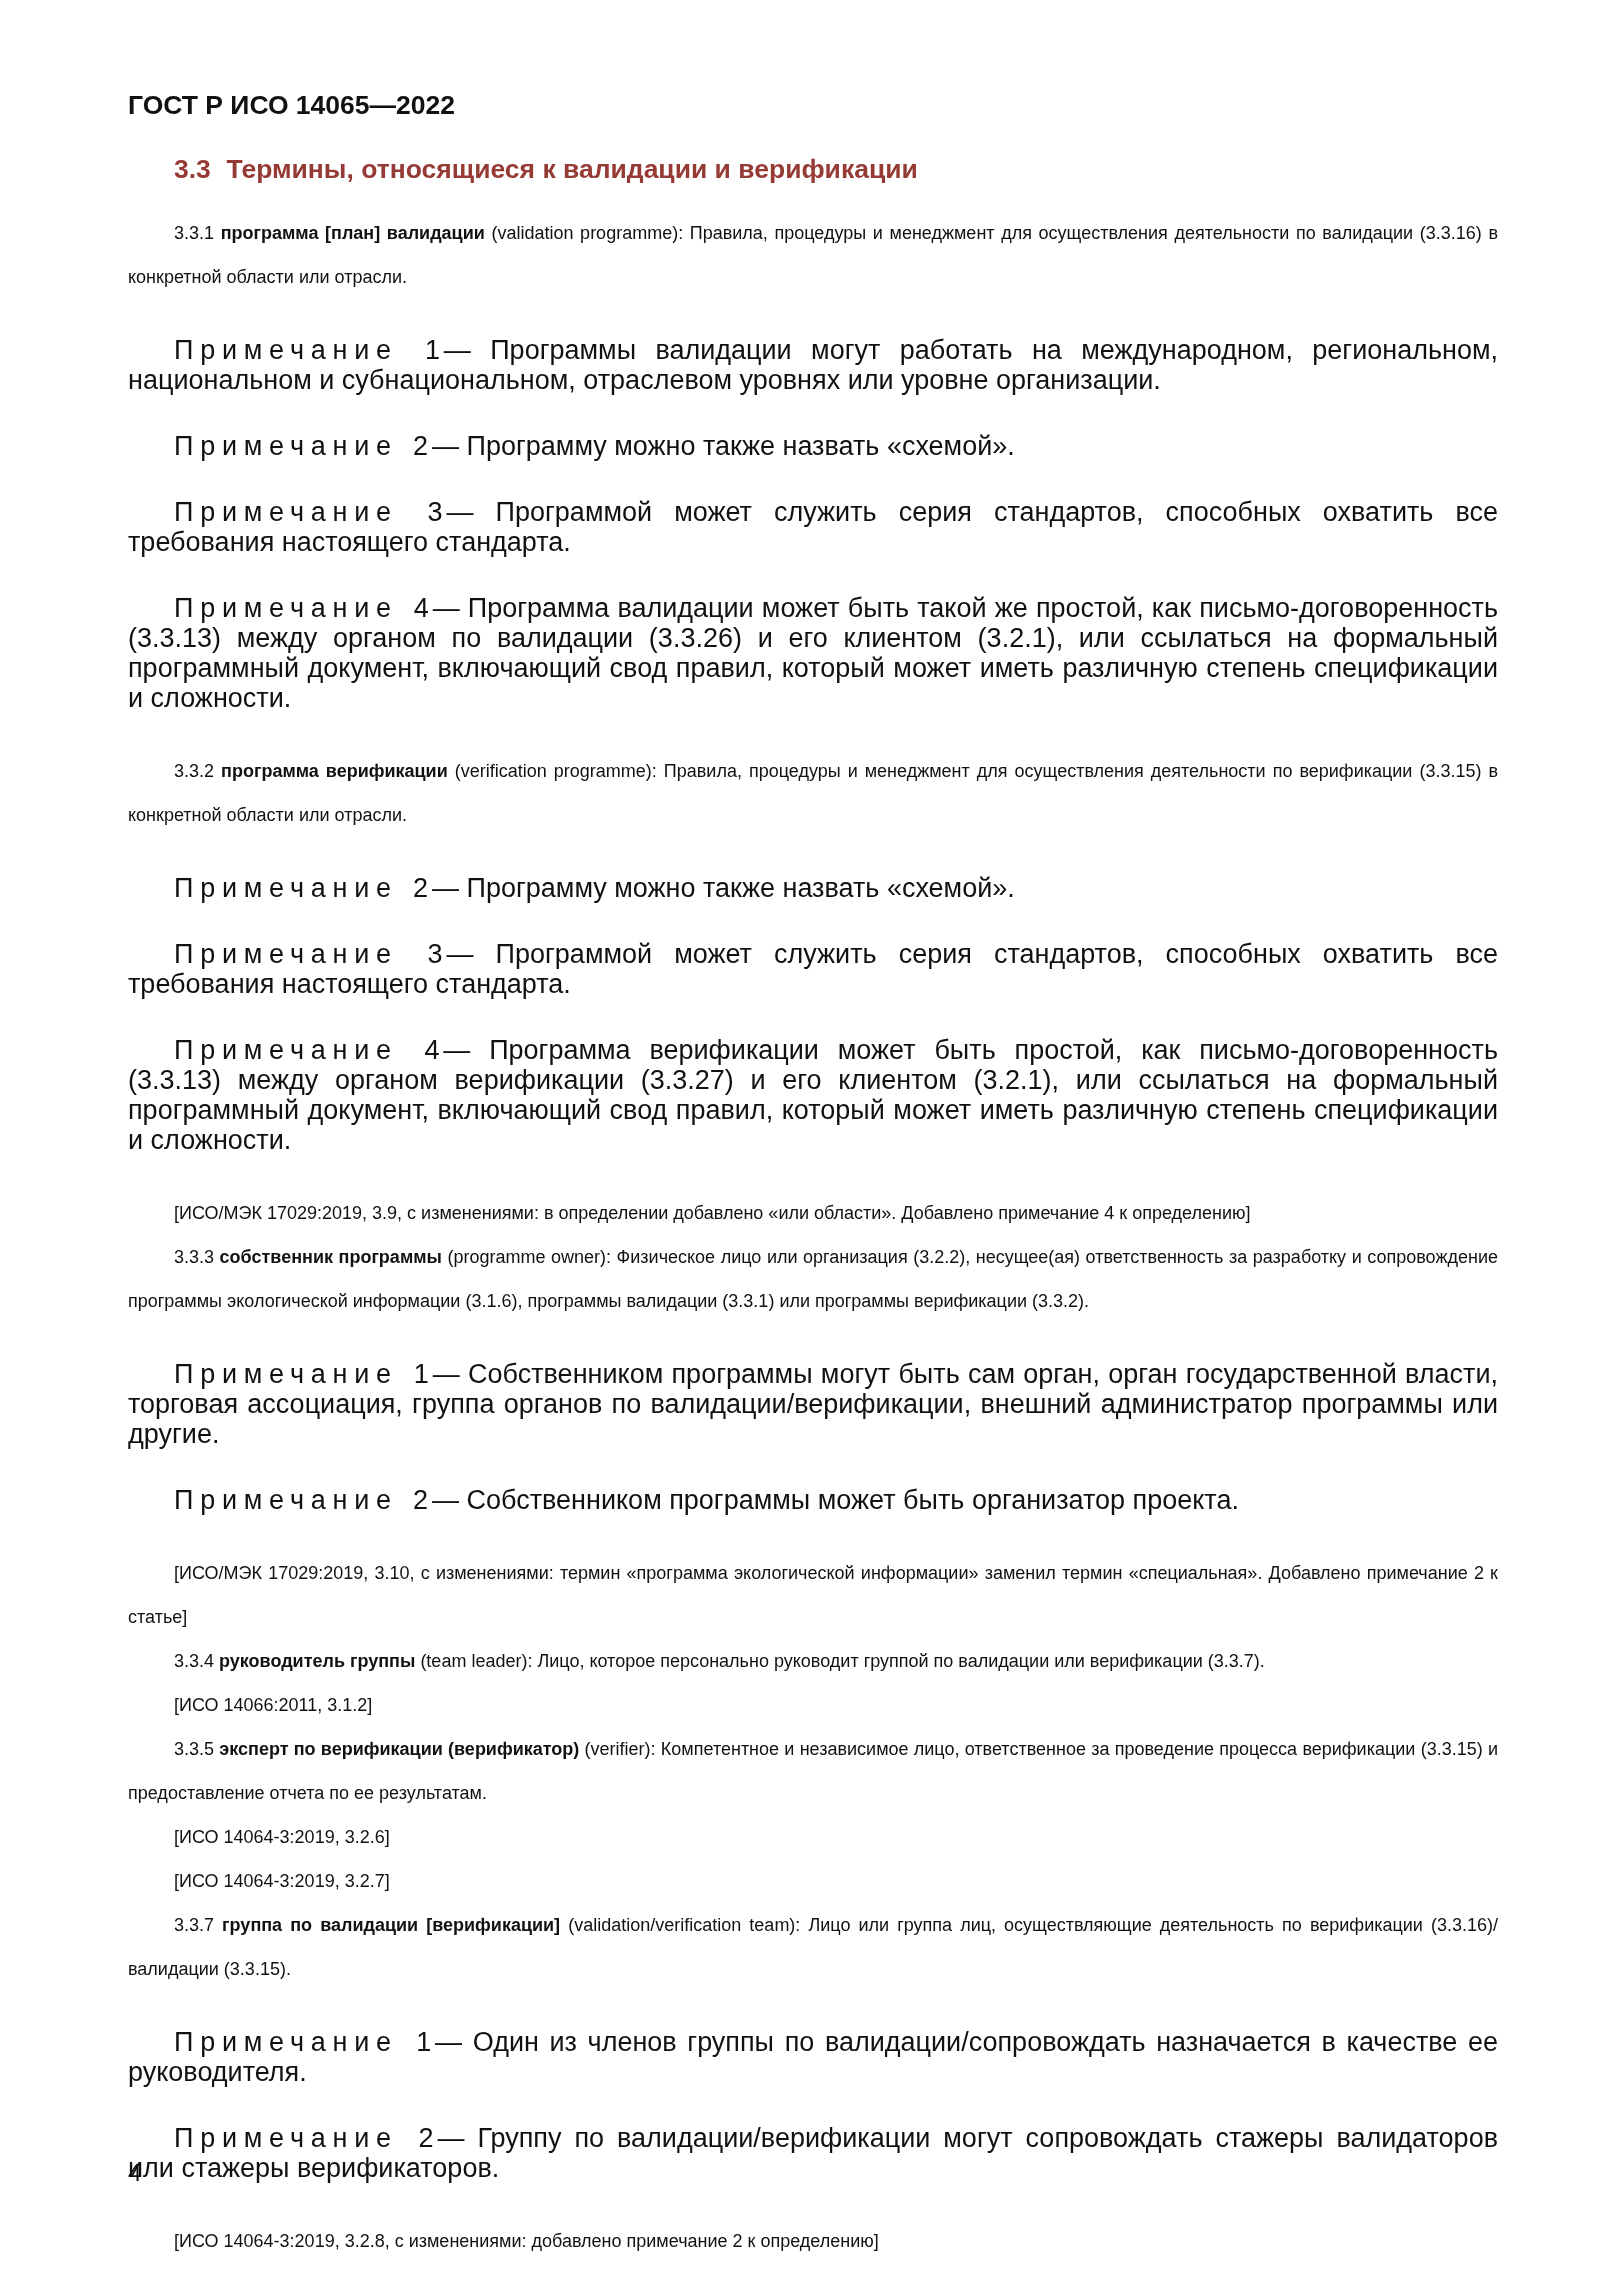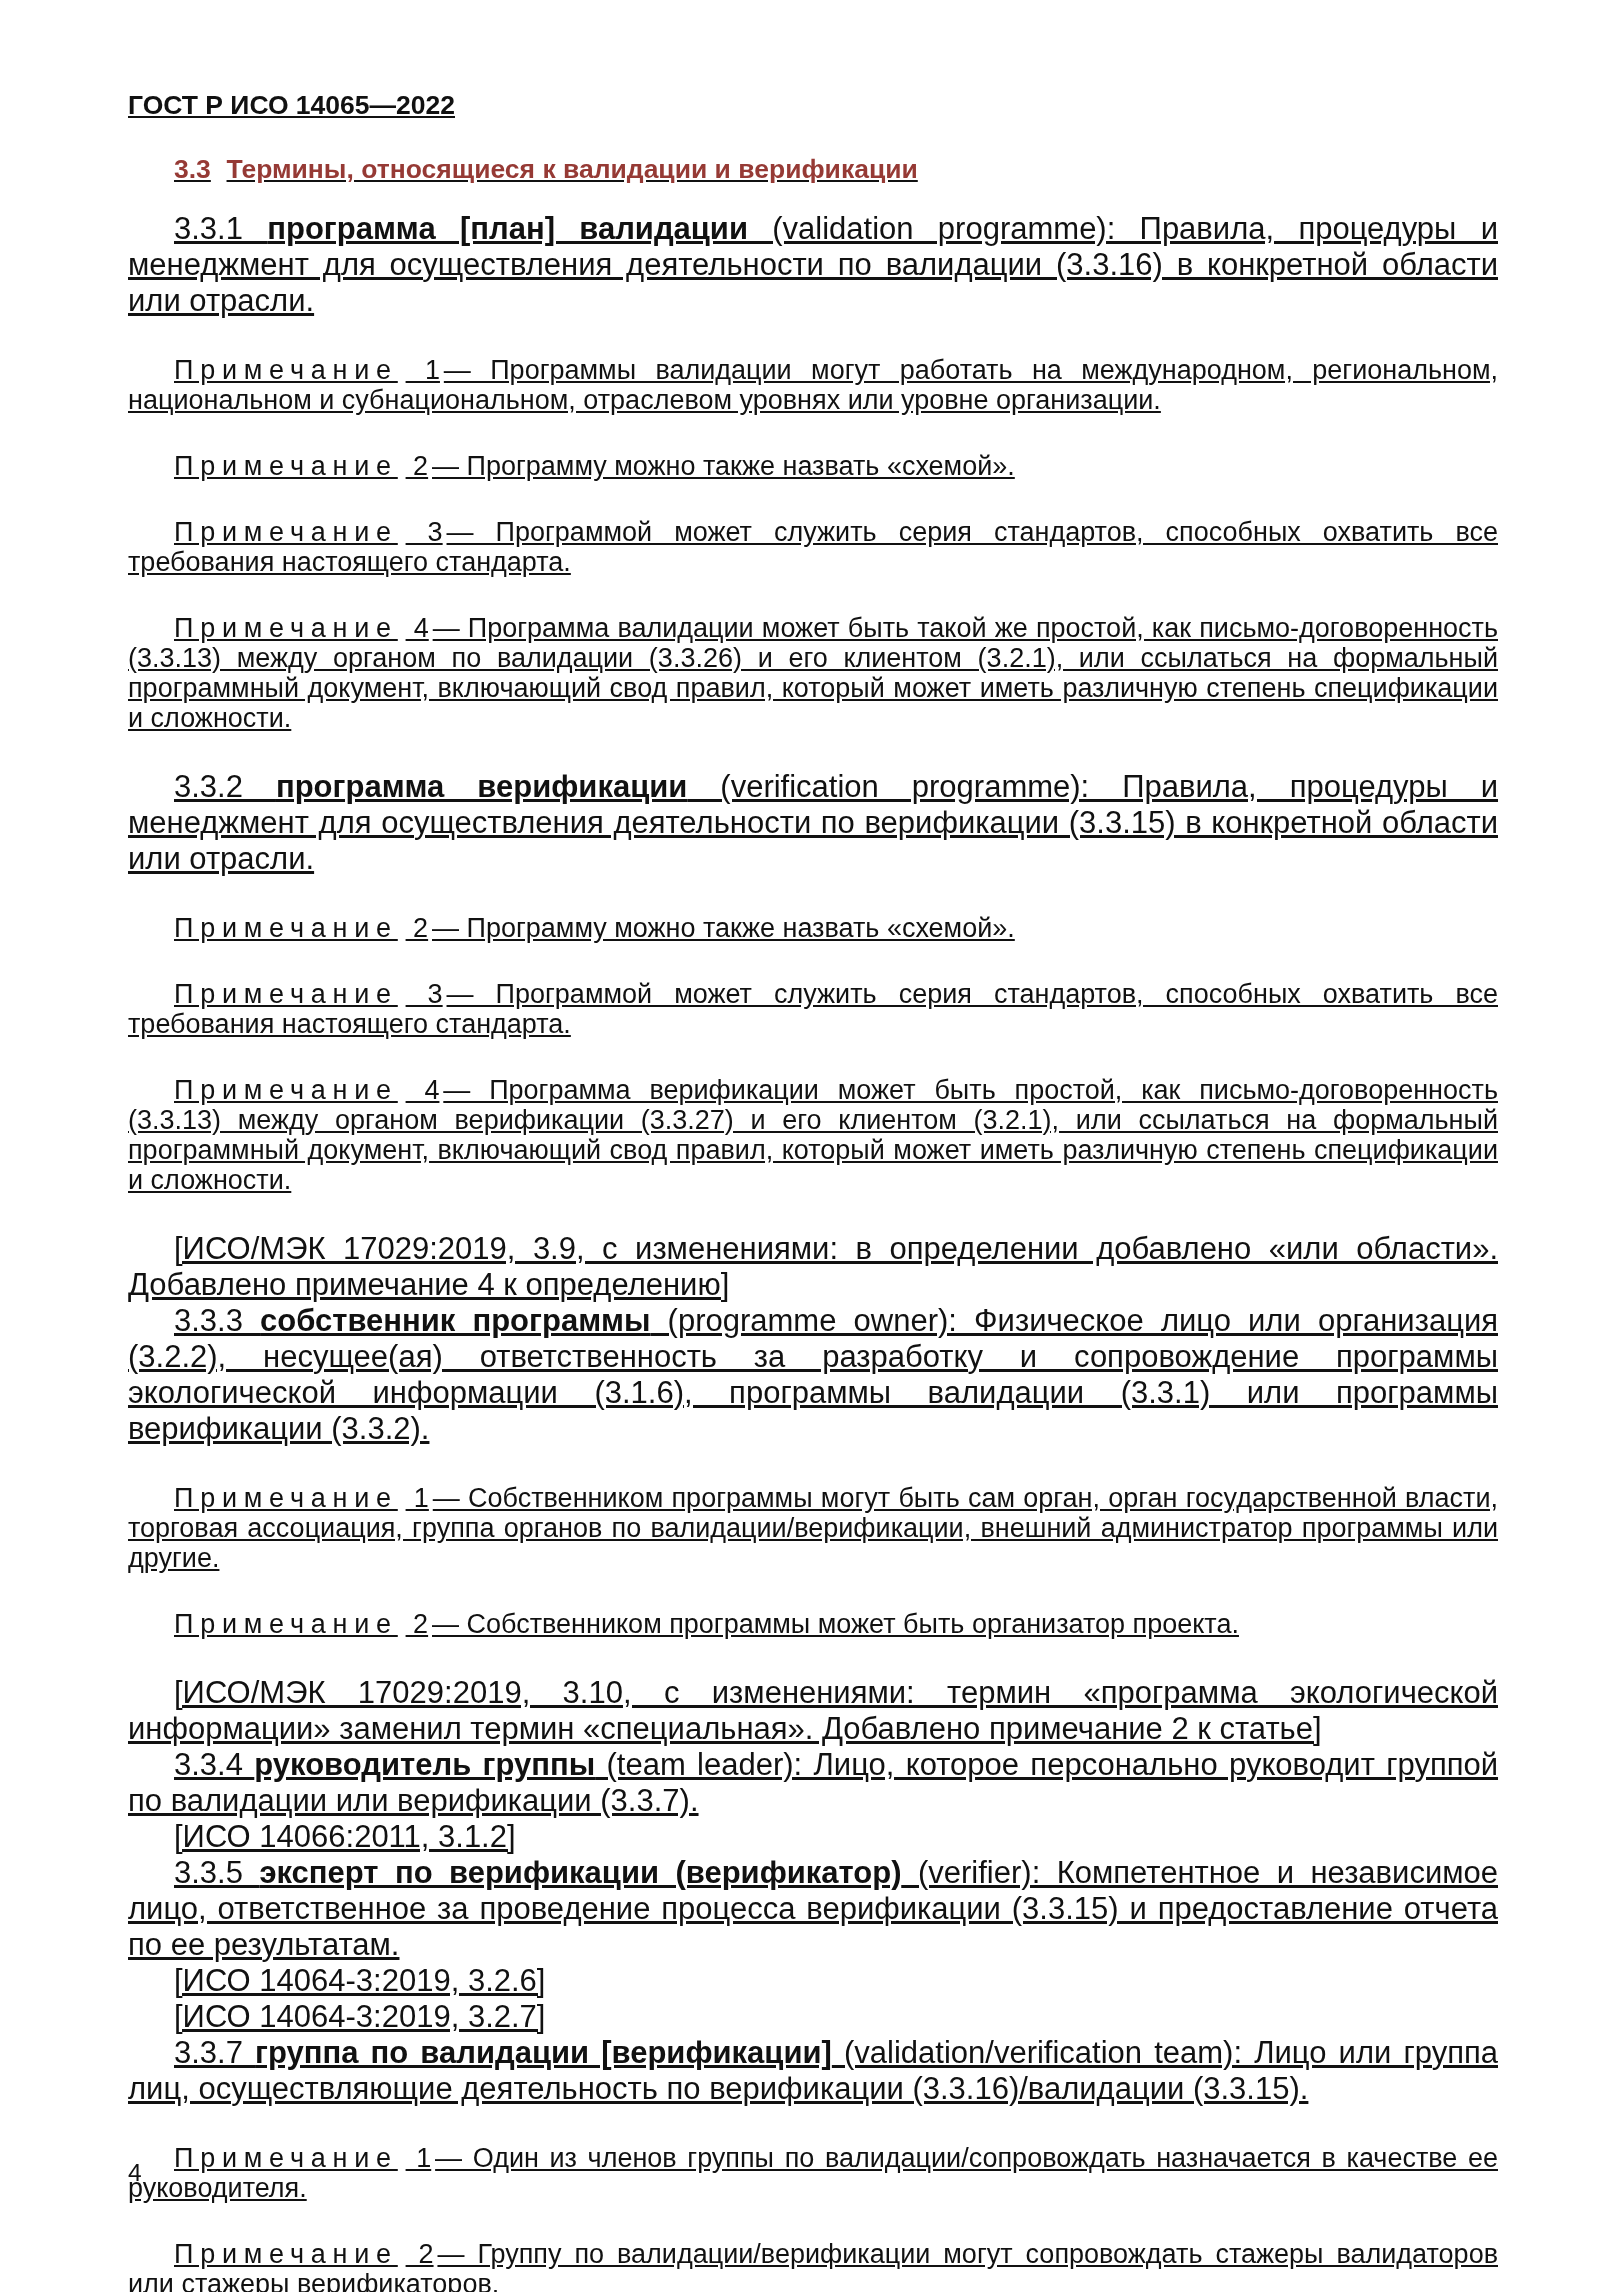--- a/index.html
+++ b/index.html
@@ -11,21 +11,20 @@
     position: relative;
     width: 1621px;
     height: 2293px;
     margin: 0 auto;
     background: #ffffff;
     box-sizing: border-box;
     padding: 90px 123px 0 128px;
     font-family: "Liberation Sans", sans-serif;
     color: #111111;
     overflow: hidden;
-    text-decoration: underline;
   }
   .doc-header {
     font-size: 26.5px;
     font-weight: bold;
     margin: 0 0 33px 0;
   }
   .section-title {
     font-size: 26.5px;
     font-weight: bold;
     color: var(--heading-color, #963A35);
@@ -34,22 +33,22 @@
   }
   .section-title .sec-num {
     margin-right: 15.7px;
   }
   .content p {
     margin: 0;
     text-align: justify;
     hyphens: auto;
   }
   p.para {
-    font-size: 31px;
-    line-height: 36px;
+    font-size: 18px;
+    line-height: 44px;
     text-indent: 46px;
   }
   p.note {
     font-size: 27px;
     line-height: 30px;
     text-indent: 46px;
     margin: 36px 0;
   }
   p.source.spaced {
     margin-top: 18.6px;

